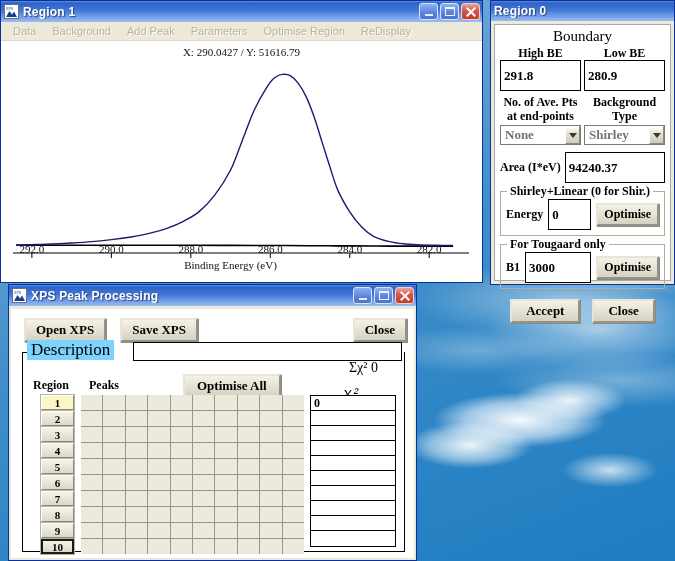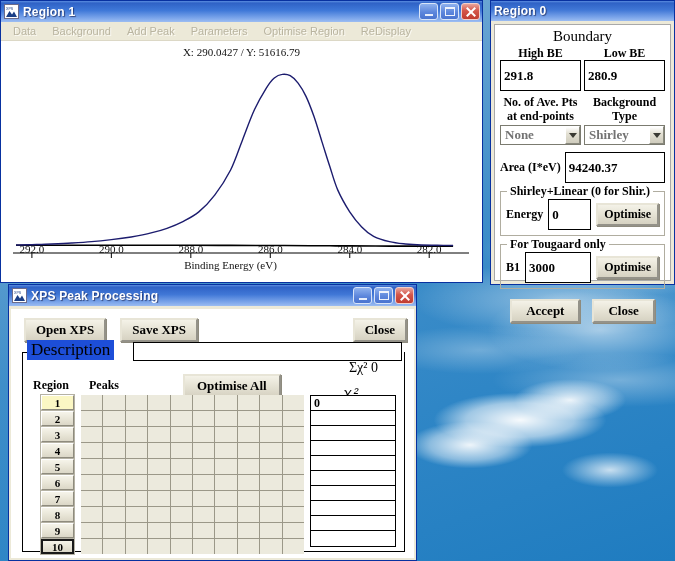--- a/index.html
+++ b/index.html
@@ -146,21 +146,21 @@
   #xpswin .titlebar { height:21px; background:linear-gradient(180deg,#5b8de0 0%,#2f62c6 10%,#4077d6 45%,#79a3e9 80%,#9bbcf1 100%); }
   #xpswin .body { position:absolute; left:2px; top:24px; right:2px; bottom:2px; background:#fff; border:1px solid #fff; }
   #xpstoolbar { display:flex; align-items:center; gap:14px; padding:8px 6px 4px 12px; }
   #xpstoolbar .btn3d { font-size:13px; padding:2px 10px; }
   #xpstoolbar .spacer { flex:1 1 auto; }
   #descgroup {
     position:relative; margin:6px 8px 0 10px; border:1px solid #000; border-top:none;
     height:200px;
   }
   #descgroup .cap {
-    position:absolute; top:-12px; left:4px; background:#1d4ed8; padding:0 4px;
+    position:absolute; top:-12px; left:4px; background:#7dd3fc; padding:0 4px;
     font-family:"Liberation Serif", serif; font-size:17px; color:#000;
   }
   #descgroup .topline-l { position:absolute; top:0; left:0; width:6px; height:1px; background:#000; }
   #descfield {
     position:absolute; left:110px; top:-10px; right:2px; height:19px;
     border:1px solid #000; background:#fff;
   }
   #optall { position:absolute; left:160px; top:22px; }
   #optall .btn3d { font-size:13px; padding:2px 12px; }
   #sumchi {

